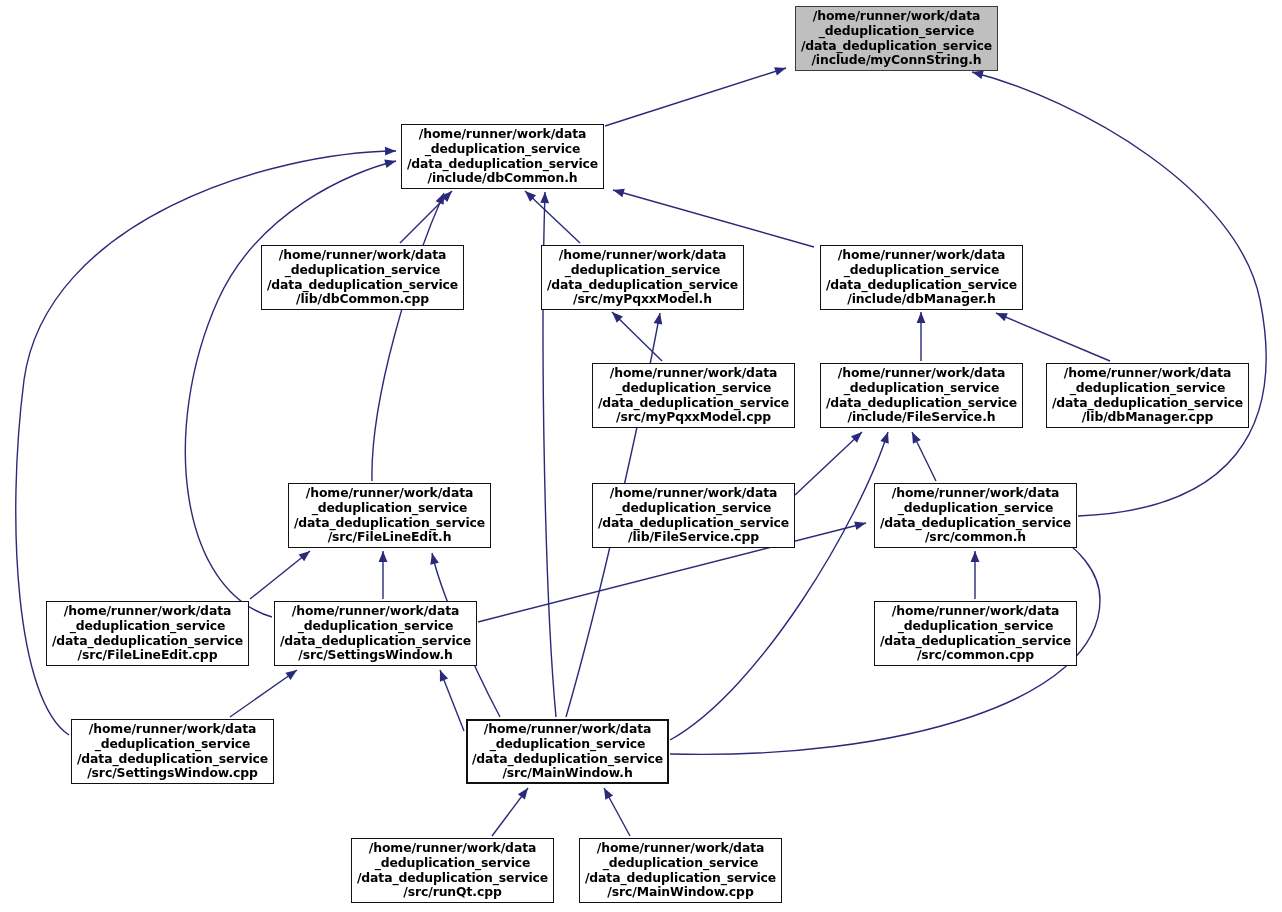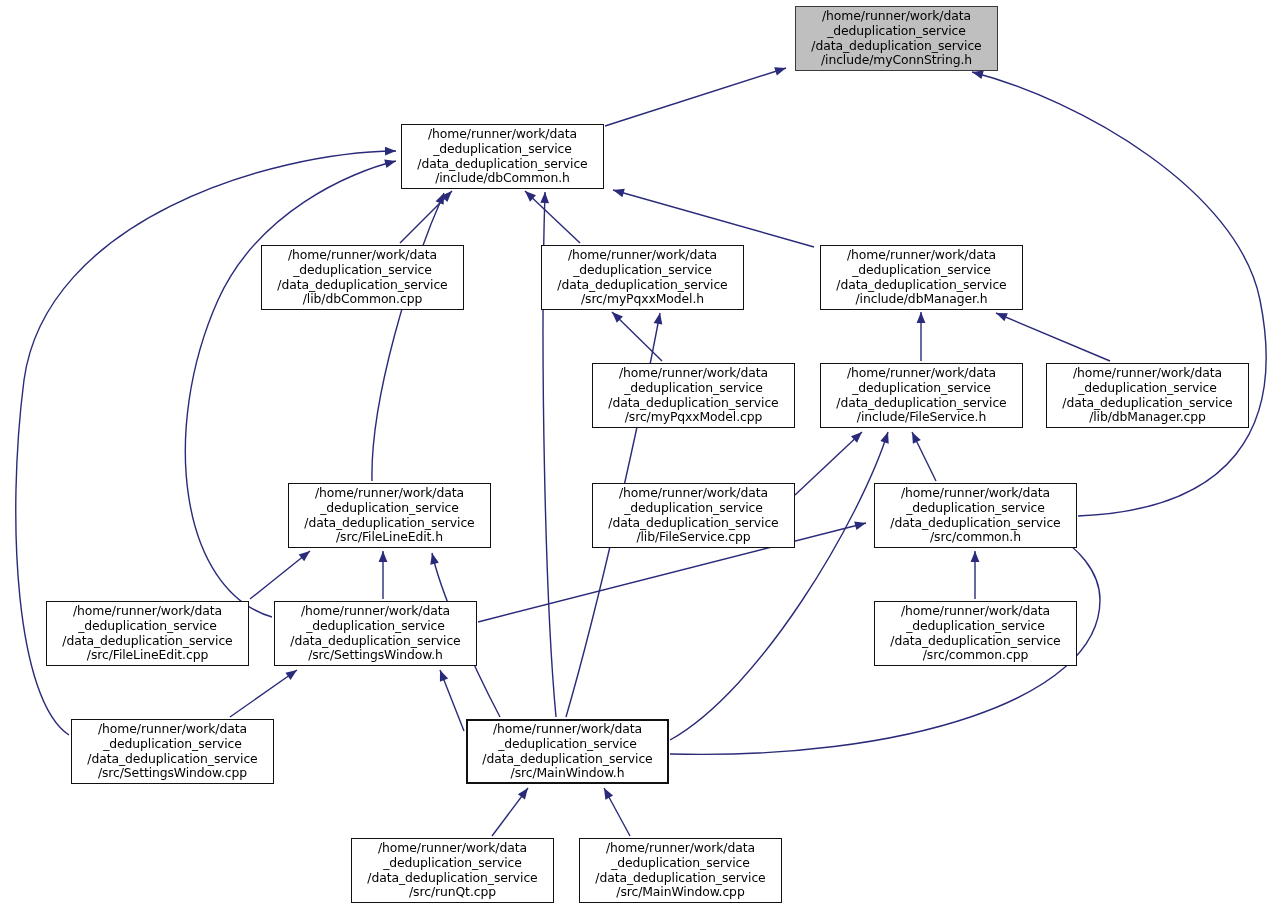--- a/index.html
+++ b/index.html
@@ -51,20 +51,21 @@
     background: #bfbfbf;
     border: 1px solid #3a3a3a;
   }
   .gnode.thick {
     border: 2px solid #111111;
   }
   .gnode-label {
     display: block;
     width: 100%;
     white-space: pre-line;
+    font-weight: bold;
   }
 </style>
 </head>
 <body>
 
 <div id="graph-root">
   <svg id="graph-svg" viewBox="0 0 1282 912" xmlns="http://www.w3.org/2000/svg">
       <path d="M 605,126 L 786,68" class="edge-path"></path>
       <polygon points="0,0 -11,-4.4 -11,4.4" class="edge-head" transform="translate(786.00,68.00) rotate(-17.77)"></polygon>
       <path d="M 1078,516 C 1230,510 1286,430 1260,300 C 1238,190 1080,100 972,72" class="edge-path"></path>

